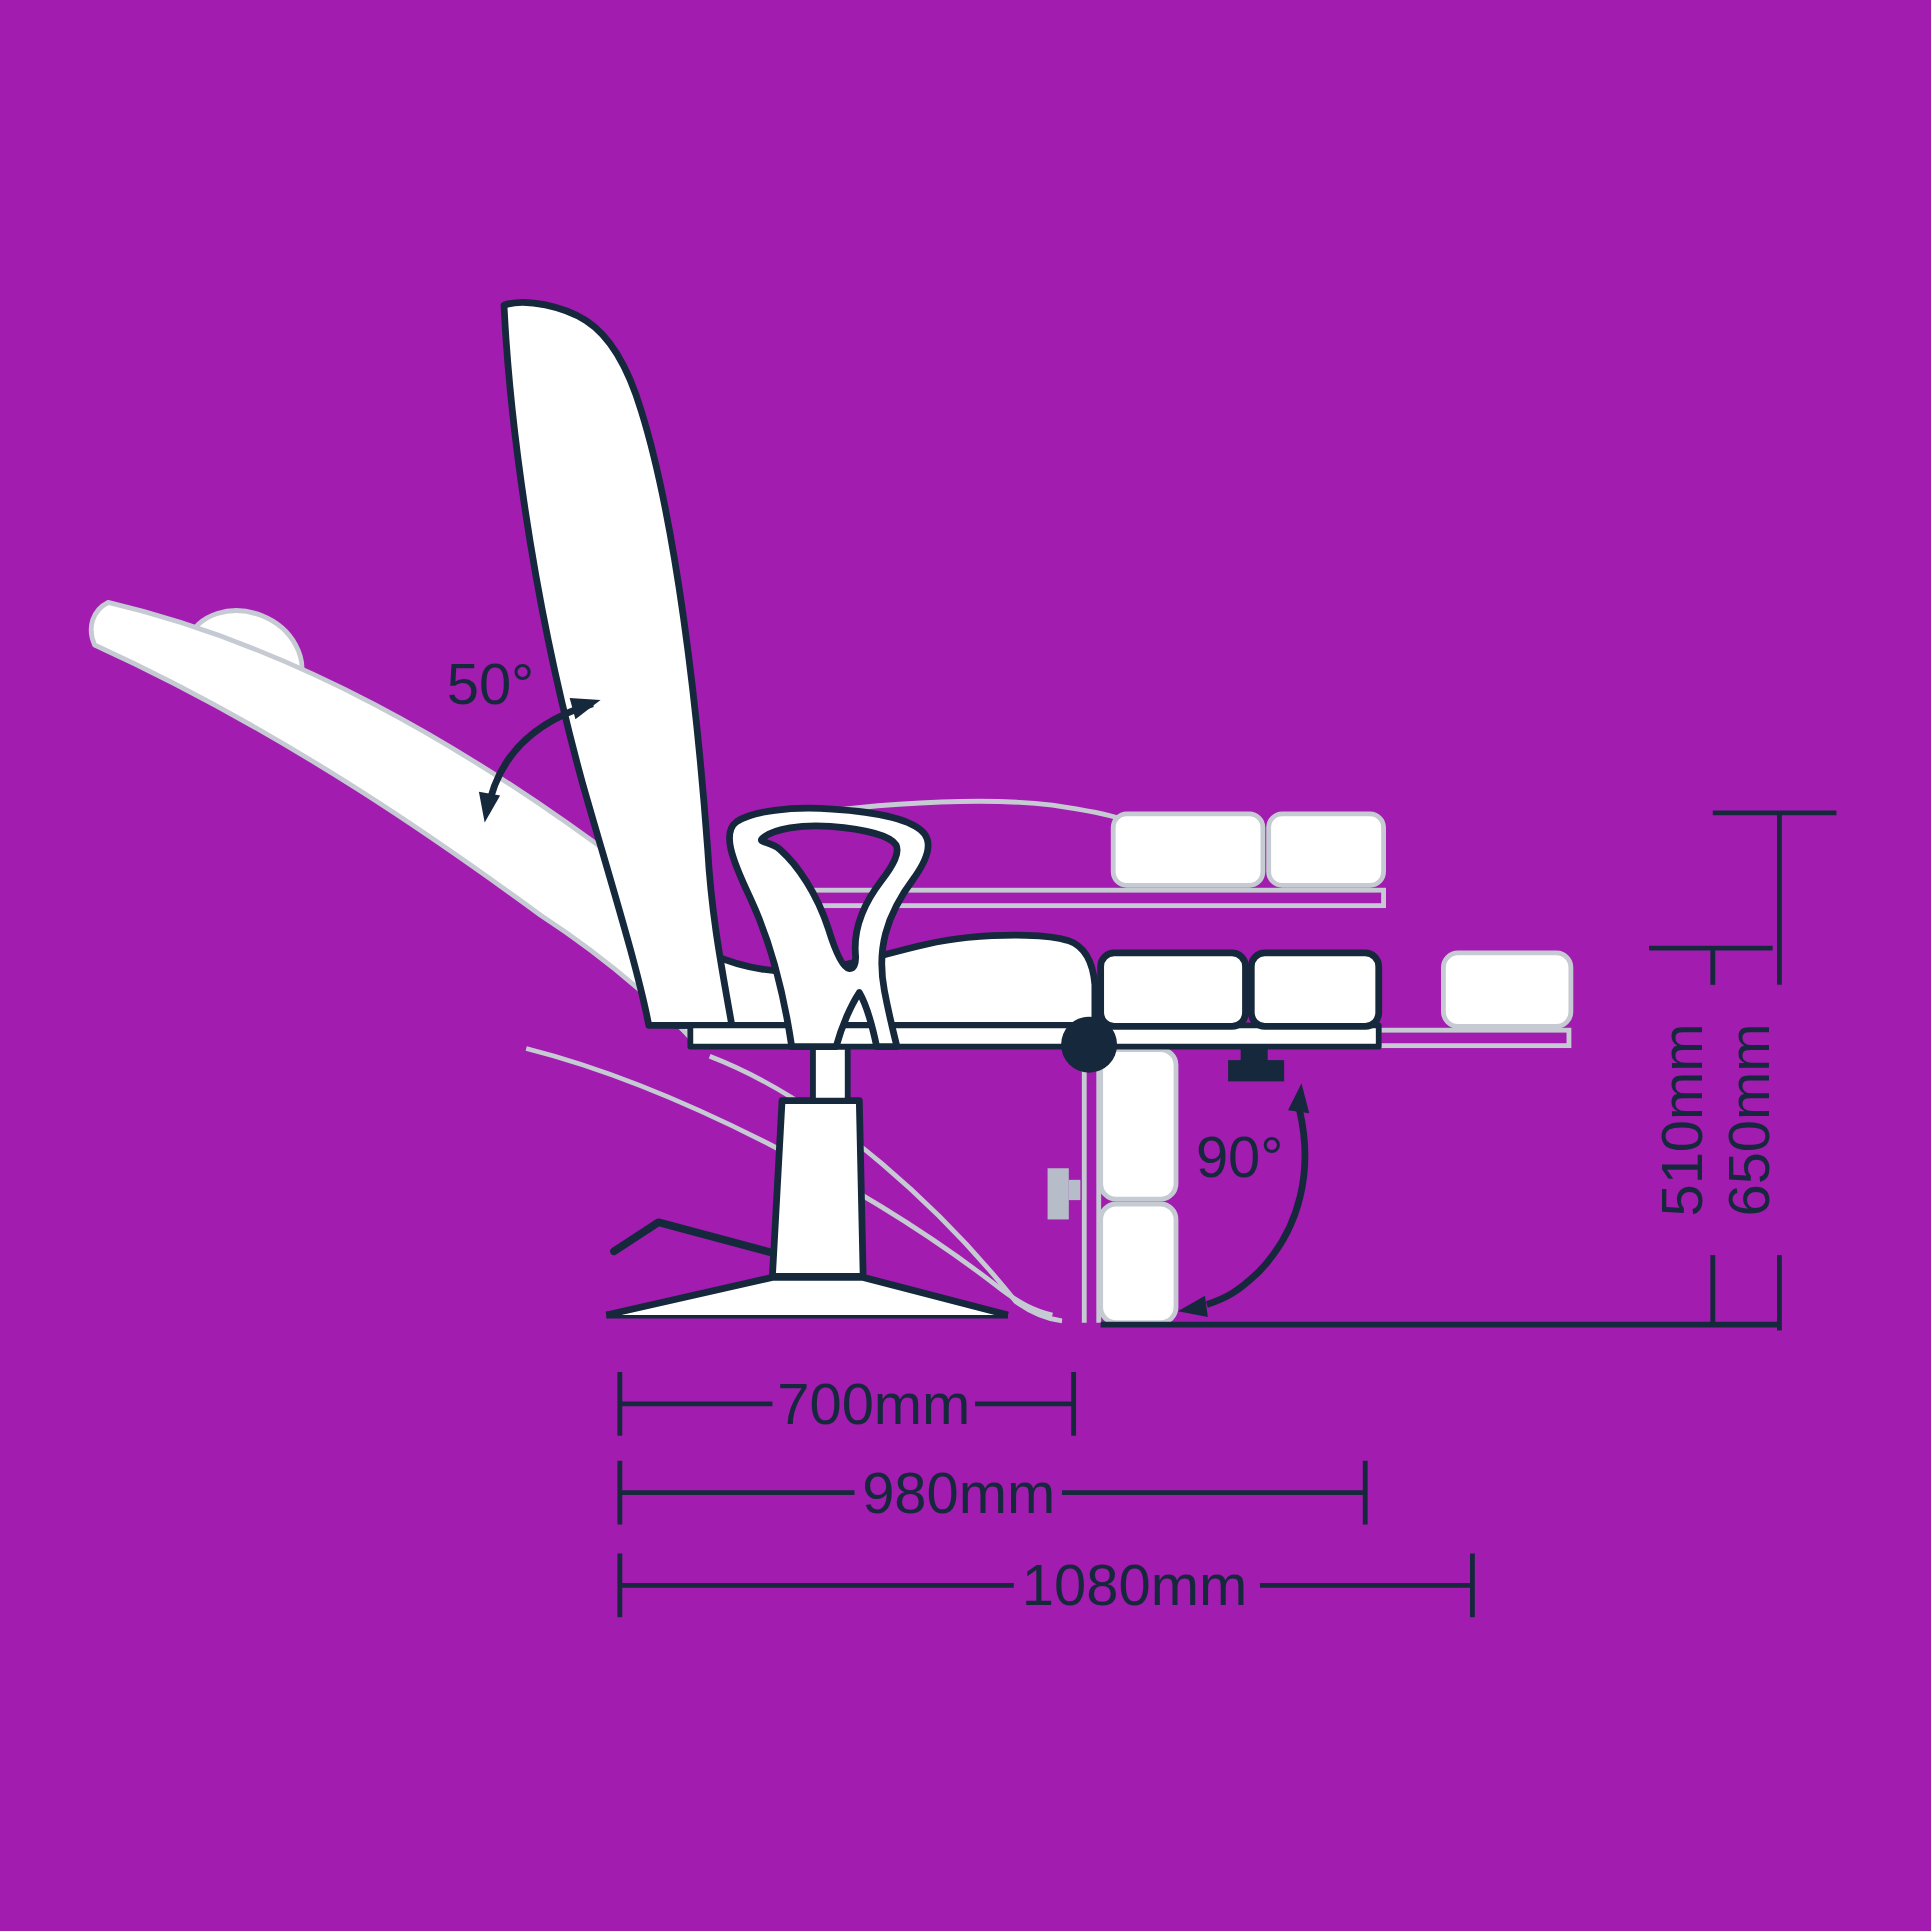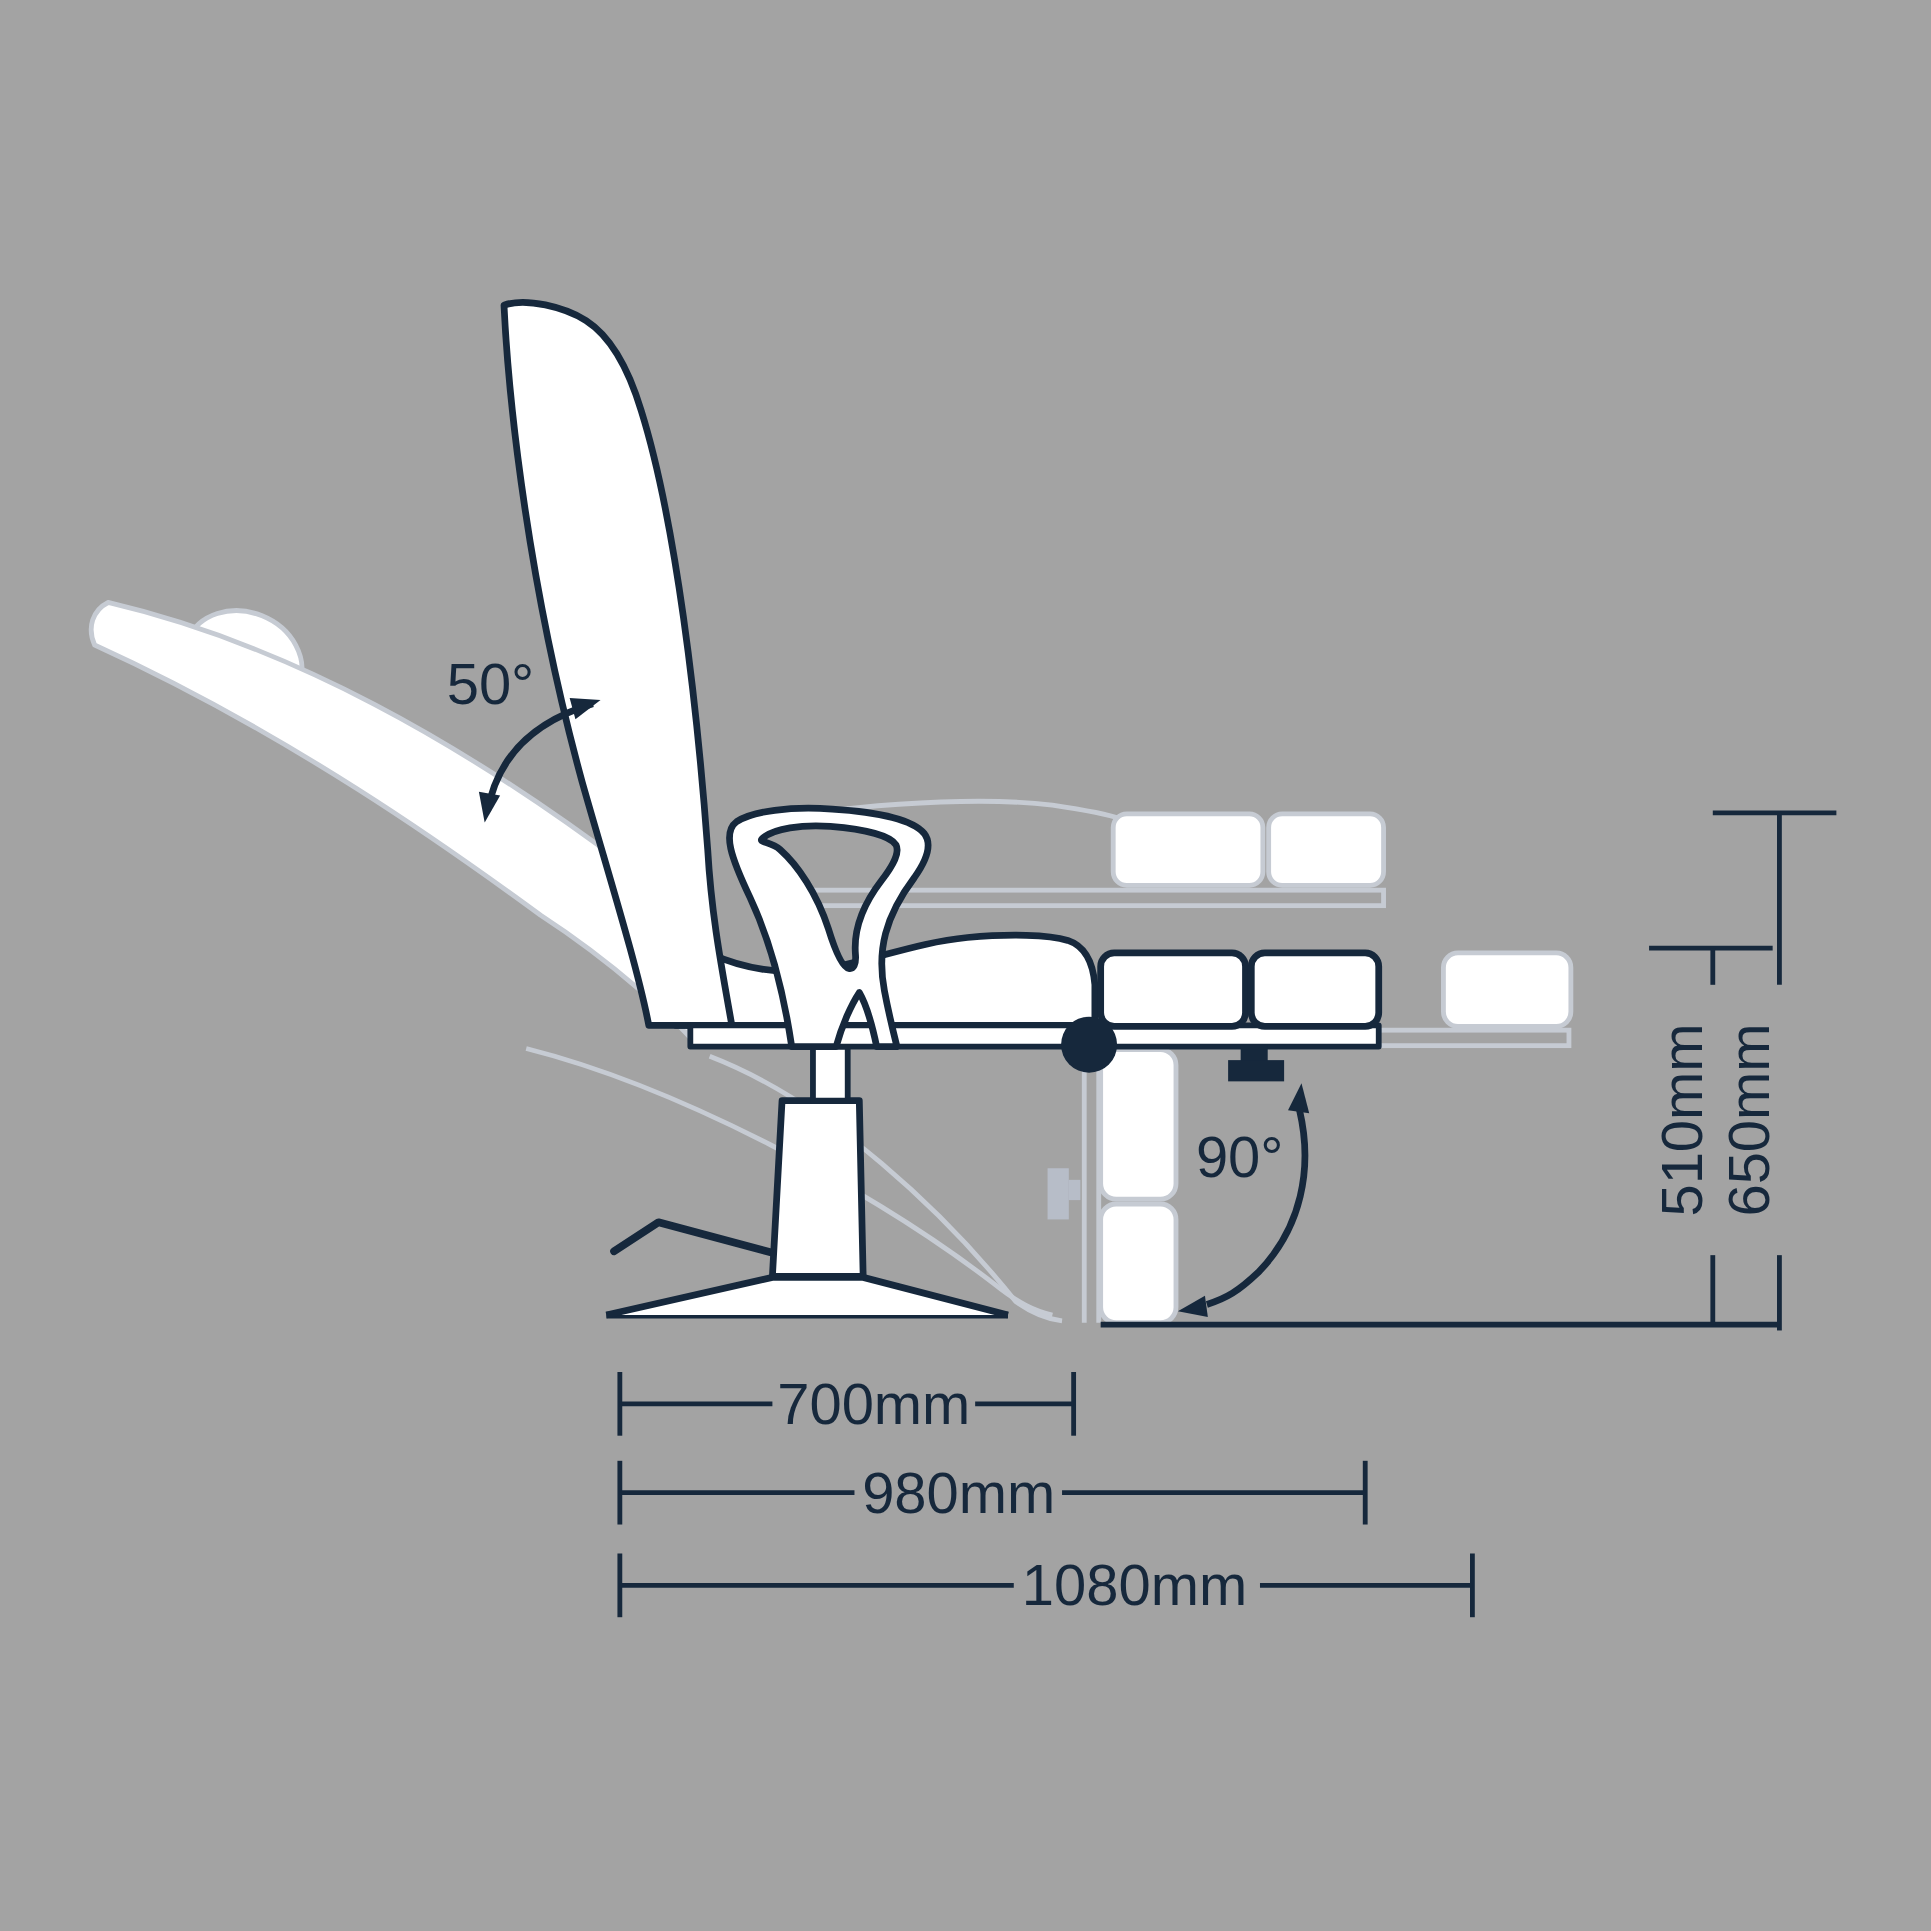--- a/index.html
+++ b/index.html
@@ -1,16 +1,16 @@
 <!DOCTYPE html>
 <html><head>
 <meta charset="utf-8">
 <style>
   html,body{margin:0;padding:0;background:#ffffff;}
-  .stage{width:1931px;height:1931px;position:relative;background:#a3a3a3;overflow:hidden;}
+  .stage{width:1931px;height:1931px;position:relative;background:#a21caf;overflow:hidden;}
   svg{display:block;}
   text{font-family:"Liberation Sans", sans-serif;fill:#16283c;}
   .dim-label{font-size:60px;}
 </style>
 </head>
 <body>
 
 <div class="stage">
 <svg width="1931" height="1931" viewBox="0 0 2000 2000">
 

